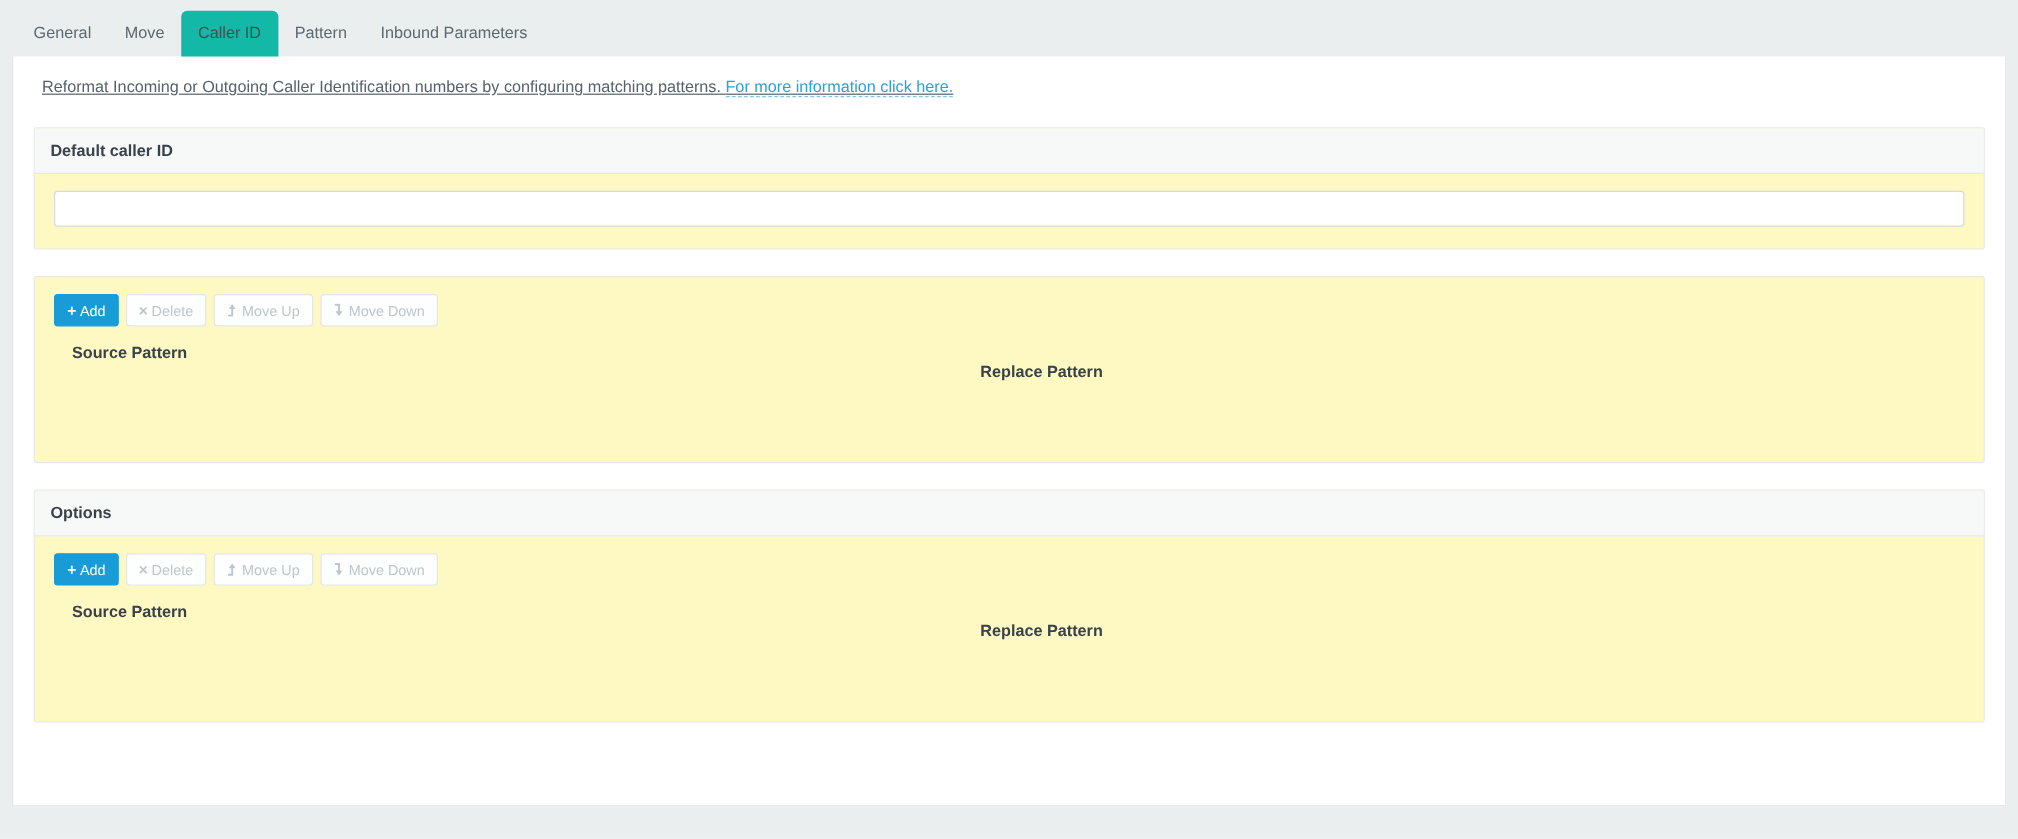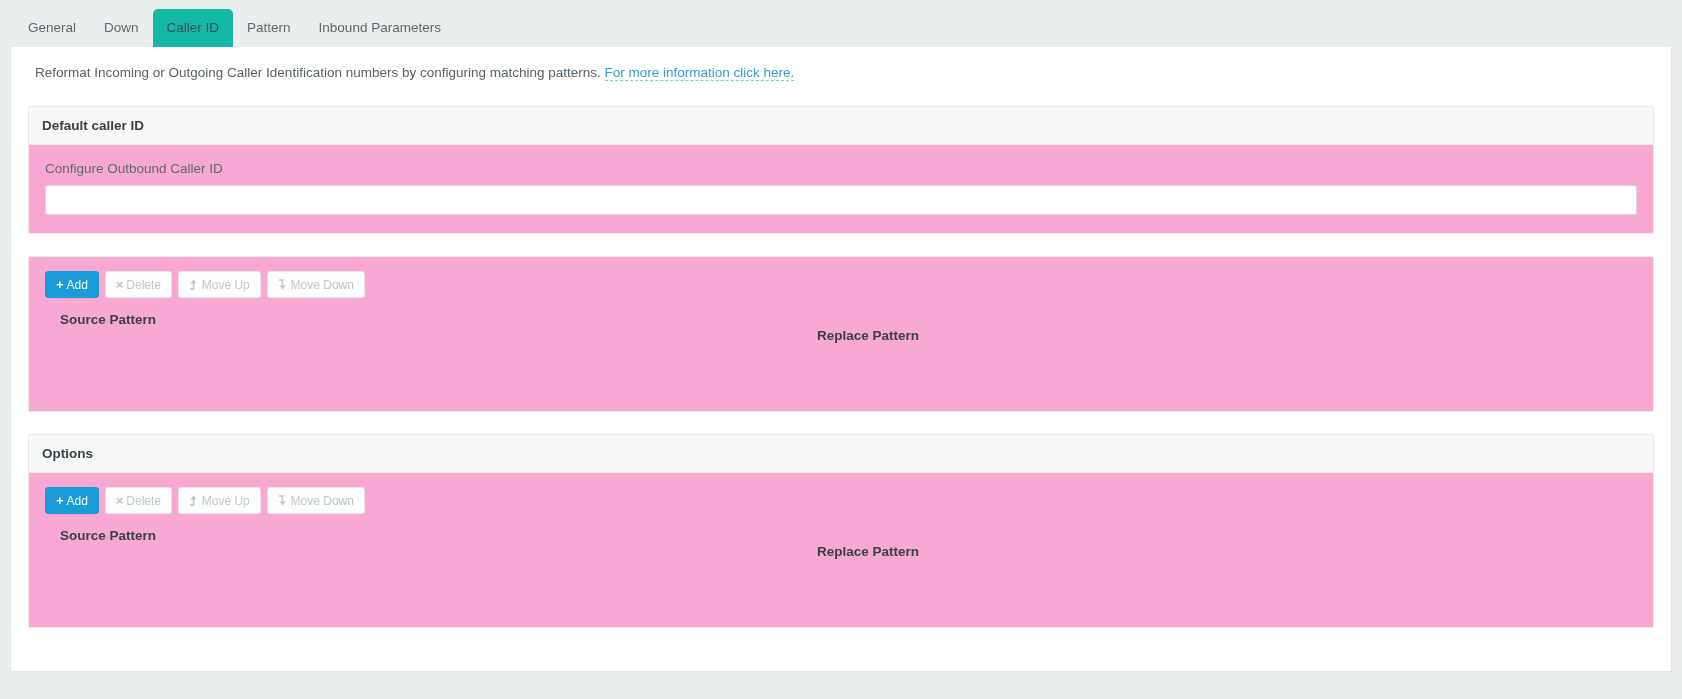--- a/index.html
+++ b/index.html
@@ -35,33 +35,34 @@
     background:#ffffff;
     border:1px solid #e3e7e7;
     border-top:none;
     height:625px;
     box-sizing:border-box;
     padding:0 17px;
   }
   .desc{
     padding:18px 7px 26px;
     color:#55626b;
+    text-decoration:underline;
   }
   .desc a{
     color:#2e9fd6;
     text-decoration:none;
     border-bottom:1px dashed #7dc4e8;
     cursor:pointer;
   }
   
   .panel{
     border:1px solid #e7e9e9;
     border-radius:2px;
     margin-bottom:22px;
-    background:#f9a8d4;
+    background:#fef9c3;
   }
   .panel-heading{
     background:#f7f8f8;
     padding:11px 13px;
     font-weight:bold;
     color:#39424a;
     border-bottom:1px solid #e7e9e9;
   }
   .panel-body{
     padding:14px 16px 18px;
@@ -121,37 +122,36 @@
   }
   .col-source{width:48%;}
   .col-replace{flex:1;margin-top:16px;}
   .empty-rows{height:50px;}
 </style>
 </head>
 <body>
 
 <div class="tabbar">
   <div class="tab">General</div>
-  <div class="tab">Down</div>
+  <div class="tab">Move</div>
   <div class="tab active">Caller ID</div>
   <div class="tab">Pattern</div>
   <div class="tab">Inbound Parameters</div>
 </div>
 
 <div class="page">
 
   <div class="desc">
     <span>Reformat Incoming or Outgoing Caller Identification numbers by configuring matching patterns.</span>
     <a href="#">For more information click here.</a>
   </div>
 
   <div class="panel">
     <div class="panel-heading">Default caller ID</div>
     <div class="panel-body">
-      <div class="field-label">Configure Outbound Caller ID</div>
       <input class="text-input" type="text" value="" style="">
     </div>
   </div>
 
   <div class="panel">
     <div class="panel-body">
       <div class="toolbar">
         <button class="btn btn-primary">
           <span class="ico">+</span>
           <span>Add</span>

